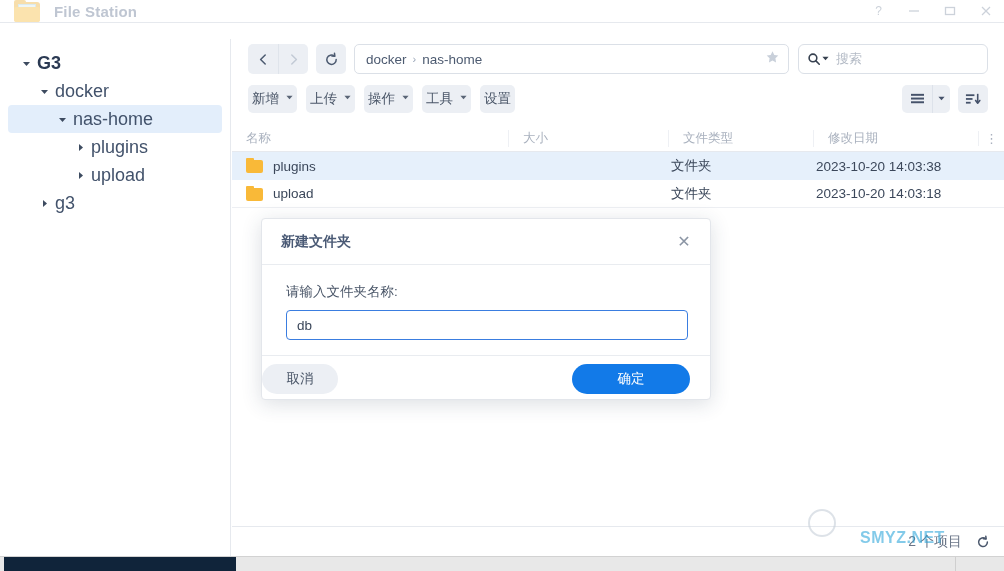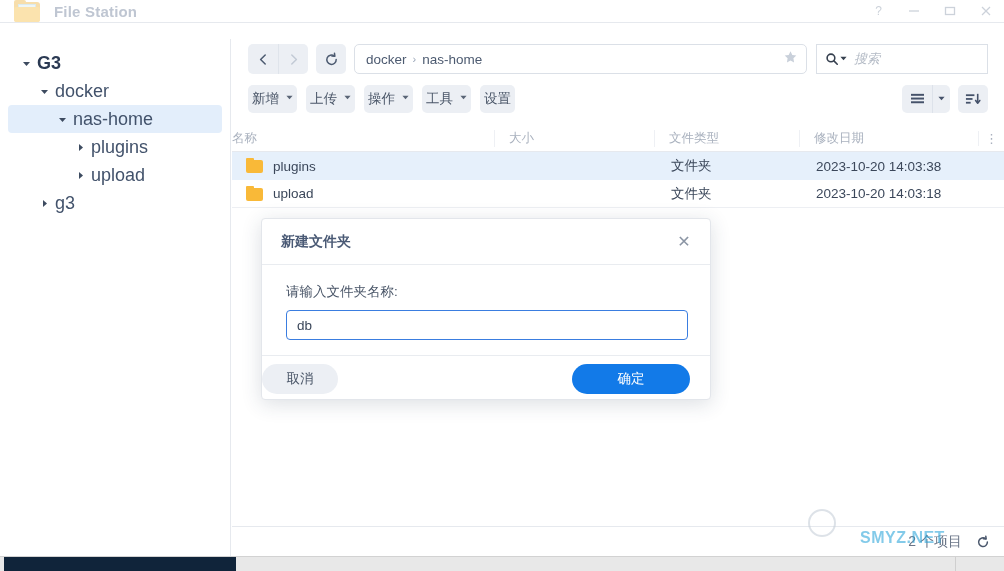--- a/index.html
+++ b/index.html
@@ -166,27 +166,26 @@
     font-size: 11px;
   }
   .star {
     margin-left: auto;
     color: #c3cad4;
     font-size: 15px;
     padding-left: 8px;
   }
   .searchbox {
     margin-left: 9px;
-    width: 172px; height: 30px;
+    width: 190px; height: 30px;
     border: 1px solid #dbe0e7;
-    border-radius: 0;
+    border-radius: 6px;
     background: #fff;
     display: flex; align-items: center;
     padding: 0 8px;
-    font-style: italic;
   }
   .search-ico { color: #36404f; display:flex; align-items:center; }
   .search-caret { color: #36404f; font-size: 8px; margin-left: 1px; }
   .search-ph {
     margin-left: 7px;
     font-size: 13px;
     color: #b3bac5;
   }
 
   .toolbar {
@@ -242,20 +241,21 @@
   }
 
   
   .colhead {
     position: absolute; left: 0; top: 87px;
     width: 772px; height: 26px;
     display: flex; align-items: center;
     border-bottom: 1px solid #e6e9ee;
     font-size: 12.5px;
     color: #a9b1be;
+    padding-left: 14px;
   }
   .col-name { width: 262px; }
   .col-size { width: 160px; border-left: 1px solid #eef0f4; padding-left: 14px; }
   .col-type { width: 145px; border-left: 1px solid #eef0f4; padding-left: 14px; }
   .col-date { flex: 1; border-left: 1px solid #eef0f4; padding-left: 14px; }
   .col-more {
     width: 26px;
     display: flex; align-items: center; justify-content: center;
     color: #a9b1be; font-size: 13px;
     border-left: 1px solid #eef0f4;

